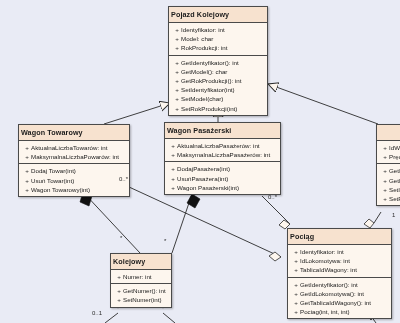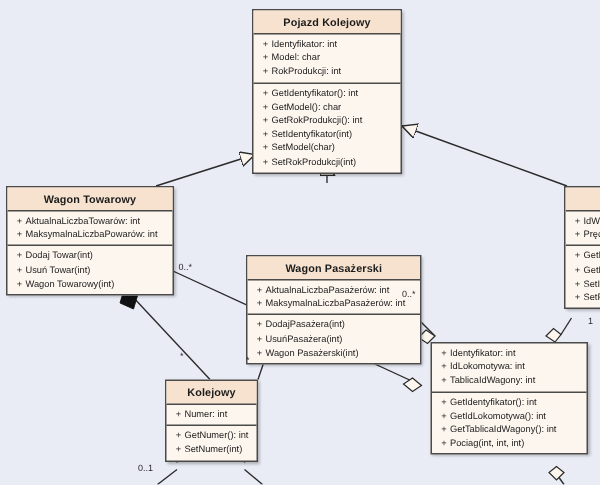--- a/index.html
+++ b/index.html
@@ -13,21 +13,21 @@
   .edges{position:absolute;left:0;top:0;width:400px;height:323px;}
 
   .uml{
     position:absolute;
     border:1px solid #4a4a4a;
     background:#fdf6ee;
     box-sizing:border-box;
     box-shadow:1px 1px 2px rgba(0,0,0,0.28);
   }
   .uml .hdr{
-    text-align:center;
+    text-align:left;
     font-weight:bold;
     font-size:7.2px;
     color:#1b1b1b;
     padding:3px 2px 3px 2px;
     background:#f7e2cf;
     border-bottom:1px solid #4a4a4a;
     letter-spacing:0.1px;
     white-space:nowrap;
   }
   .uml .sec{
@@ -156,21 +156,21 @@
         <span class="vis">+</span>
         <span class="txt">SetModel(char)</span>
       </div>
       <div class="row">
         <span class="vis">+</span>
         <span class="txt">SetRokProdukcji(int)</span>
       </div>
     </div>
   </div>
 
-  <div class="uml" id="cls-towarowy" style="left:4px;top:124px;width:112px;">
+  <div class="uml" id="cls-towarowy" style="left:18px;top:124px;width:112px;">
     <div class="hdr">Wagon Towarowy</div>
     <div class="sec">
       <div class="row">
         <span class="vis">+</span>
         <span class="txt">AktualnaLiczbaTowarów: int</span>
       </div>
       <div class="row">
         <span class="vis">+</span>
         <span class="txt">MaksymalnaLiczbaPowarów: int</span>
       </div>
@@ -184,21 +184,21 @@
         <span class="vis">+</span>
         <span class="txt">Usuń Towar(int)</span>
       </div>
       <div class="row">
         <span class="vis">+</span>
         <span class="txt">Wagon Towarowy(int)</span>
       </div>
     </div>
   </div>
 
-  <div class="uml" id="cls-pasazerski" style="left:164px;top:122px;width:117px;margin-top:48px;">
+  <div class="uml" id="cls-pasazerski" style="left:164px;top:122px;width:117px;">
     <div class="hdr">Wagon Pasażerski</div>
     <div class="sec">
       <div class="row">
         <span class="vis">+</span>
         <span class="txt">AktualnaLiczbaPasażerów: int</span>
       </div>
       <div class="row">
         <span class="vis">+</span>
         <span class="txt">MaksymalnaLiczbaPasażerów: int</span>
       </div>
@@ -265,20 +265,21 @@
         <span class="txt">GetNumer(): int</span>
       </div>
       <div class="row">
         <span class="vis">+</span>
         <span class="txt">SetNumer(int)</span>
       </div>
     </div>
   </div>
 
   <div class="uml" id="cls-pociag" style="left:287px;top:228px;width:105px;">
+    <div class="hdr">Pociąg</div>
     <div class="sec">
       <div class="row">
         <span class="vis">+</span>
         <span class="txt">Identyfikator: int</span>
       </div>
       <div class="row">
         <span class="vis">+</span>
         <span class="txt">IdLokomotywa: int</span>
       </div>
       <div class="row">

